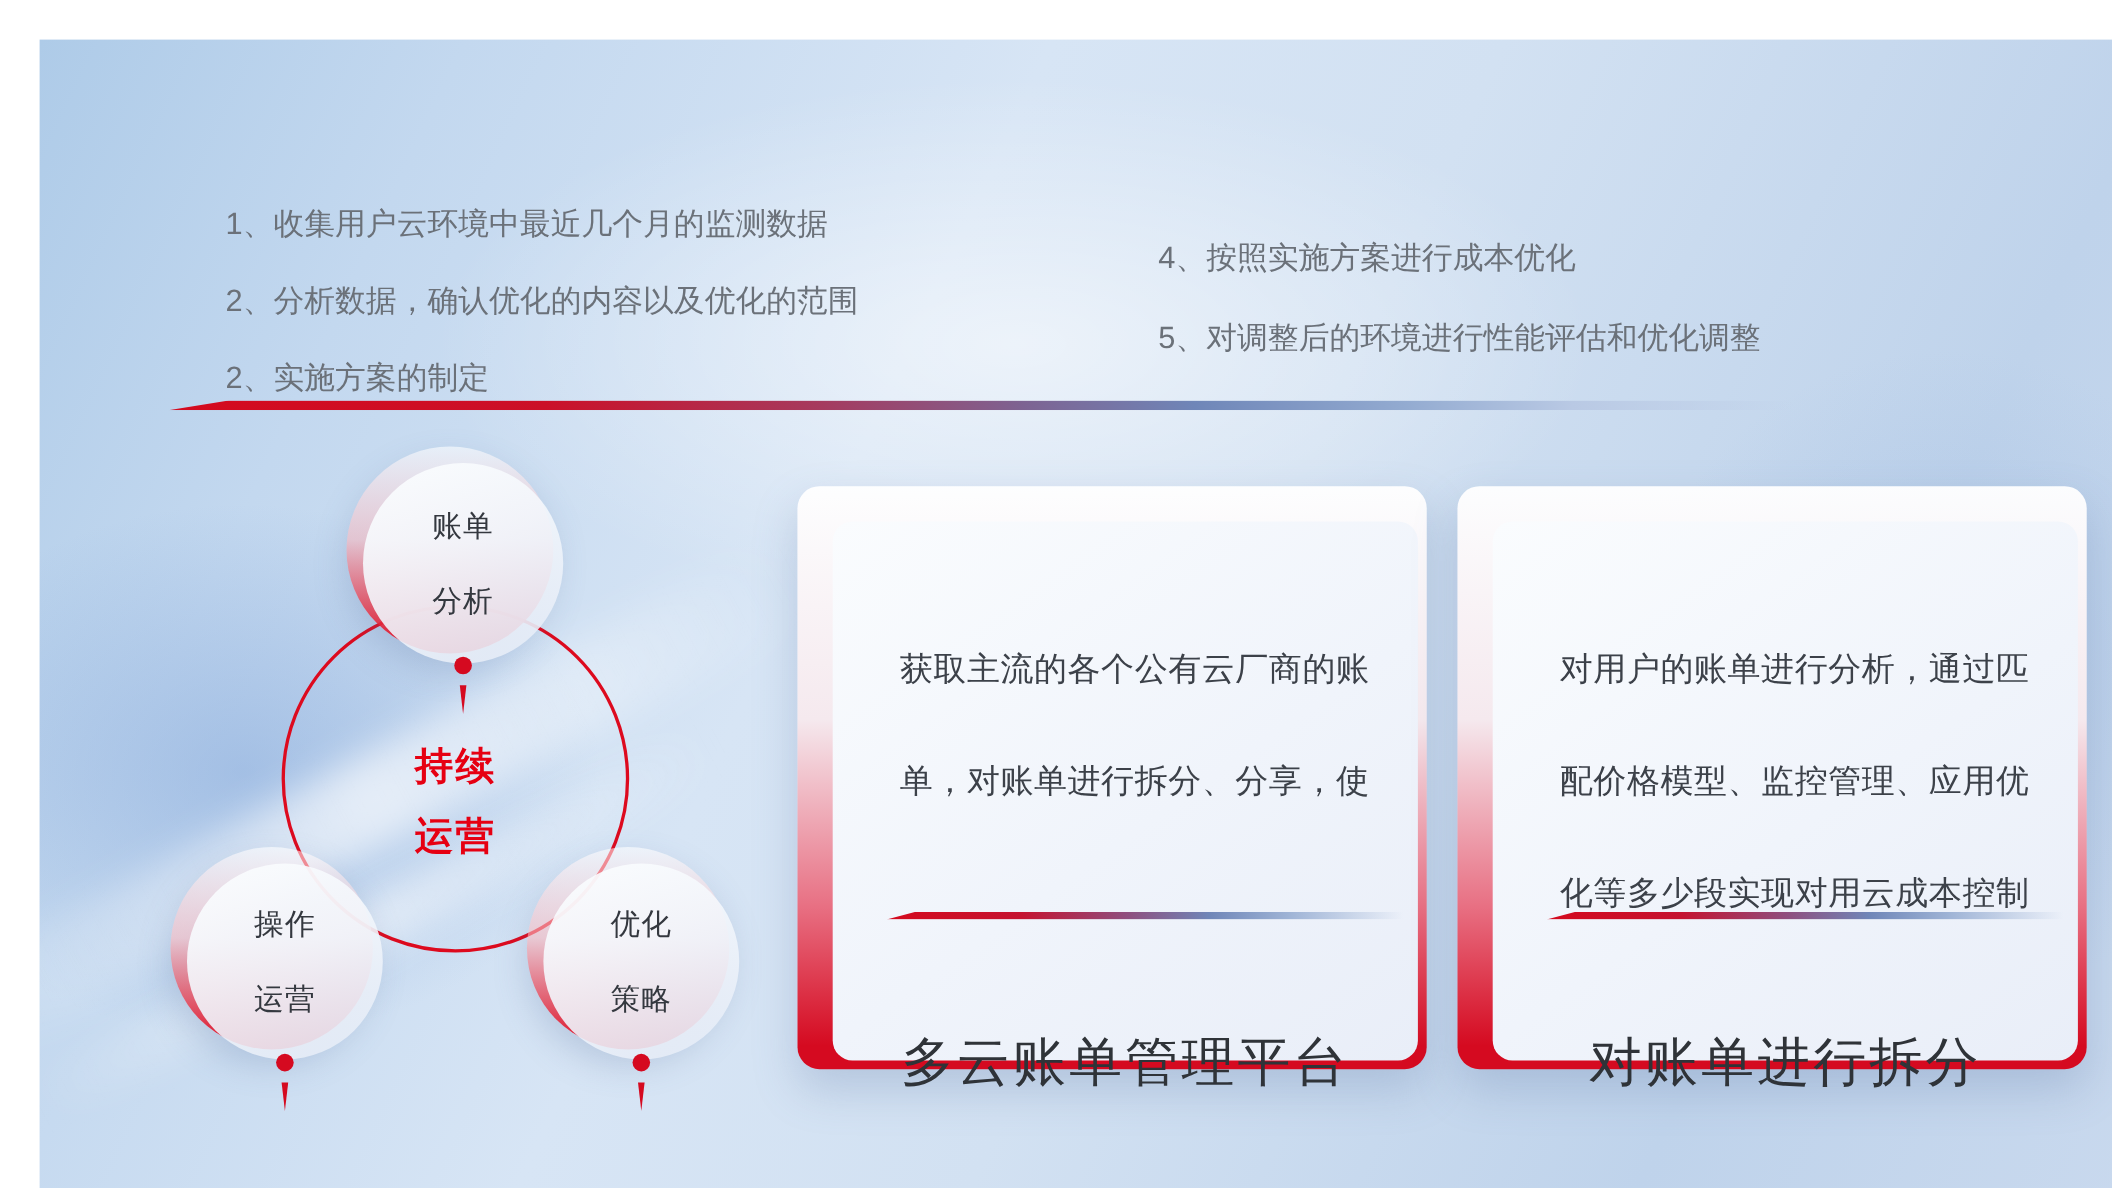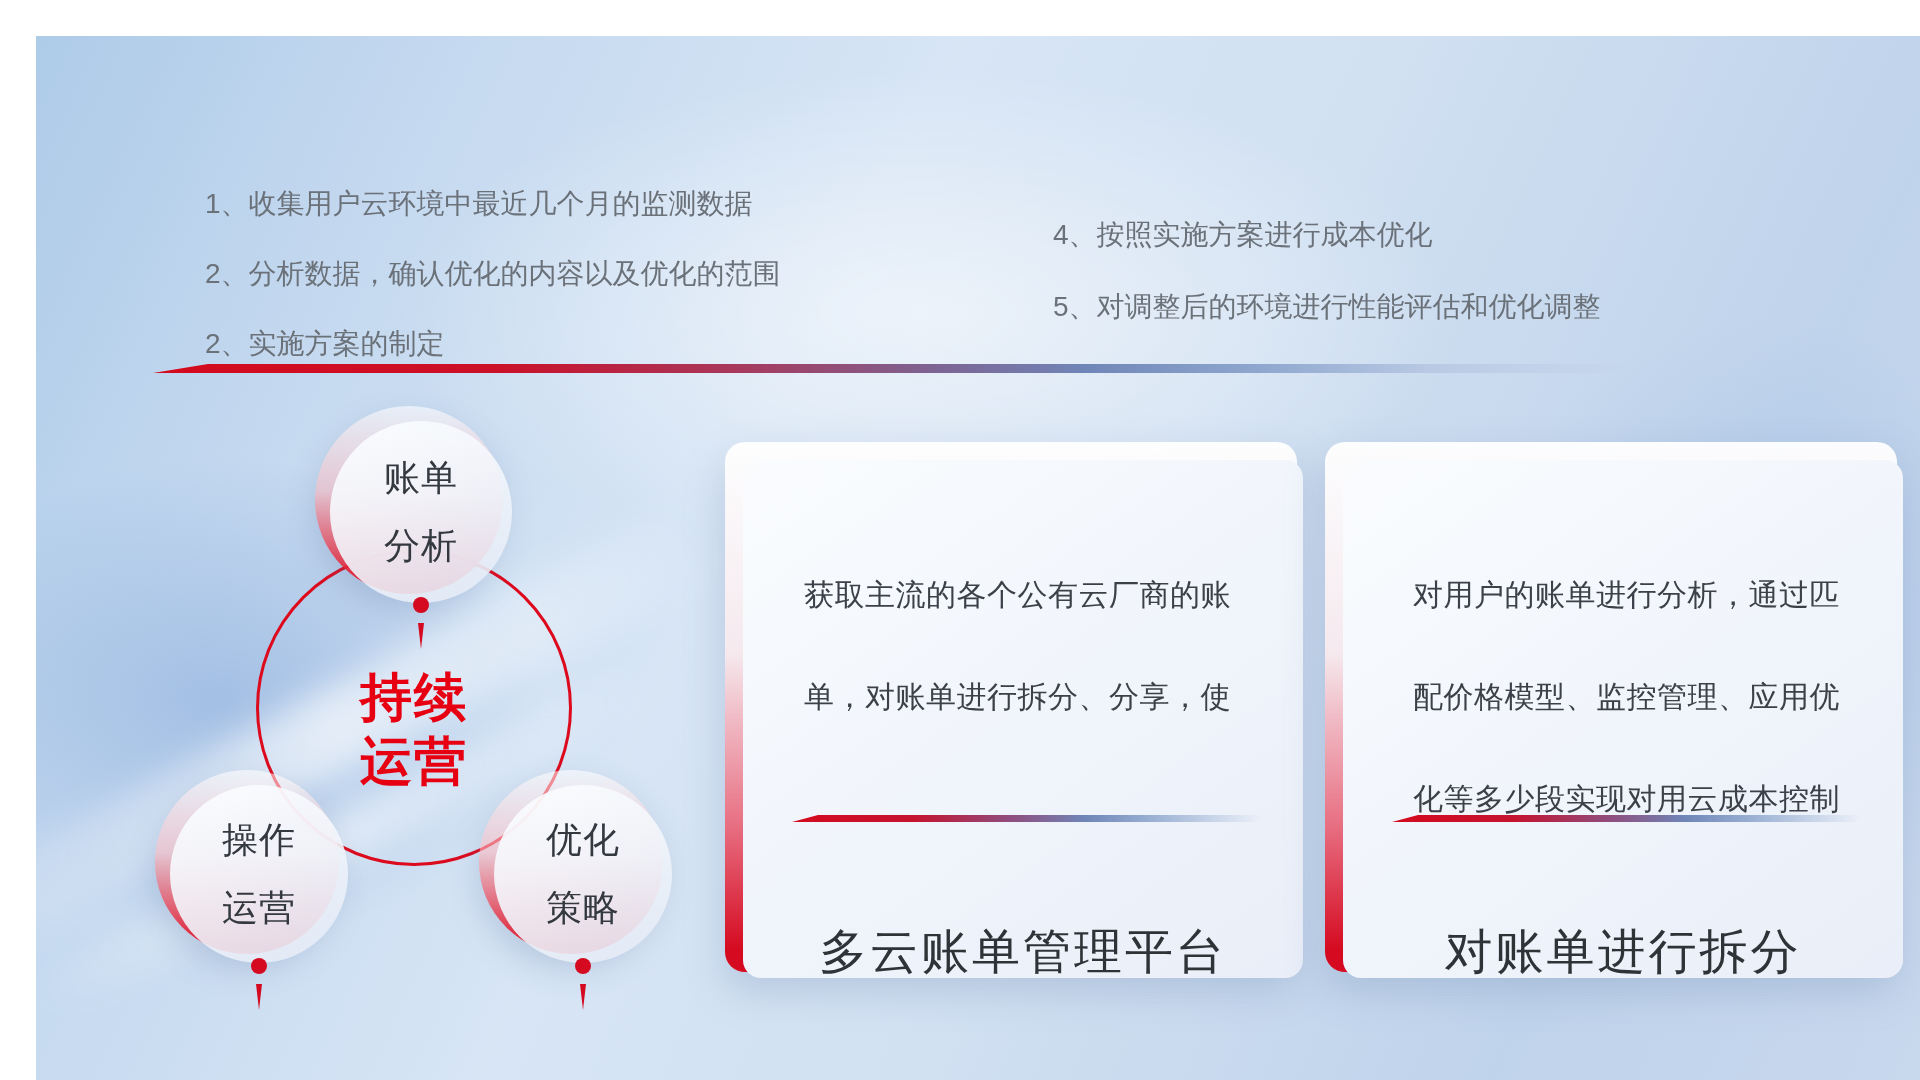--- a/index.html
+++ b/index.html
@@ -34,46 +34,46 @@
     clip-path:polygon(0 100%,55px 0,100% 0,100% 100%);
   }
 
   
   .ring{
     position:absolute; left:208px; top:502px; width:316px; height:316px;
     border:3px solid #dd0a1e; border-radius:50%; z-index:1;
   }
   .center-label{
     position:absolute; left:208px; top:611px; width:316px; z-index:1;
-    text-align:center; color:#e60012; font-weight:bold; font-size:52px; line-height:52px; letter-spacing:2px;
+    text-align:center; color:#e60012; font-weight:bold; font-size:35px; line-height:52px; letter-spacing:2px;
   }
   .bubble{
     position:absolute; border-radius:50%; padding:3px; z-index:2;
     background:linear-gradient(to bottom,rgba(255,255,255,.55) 0%,rgba(246,183,190,.6) 45%,#dc0a21 100%);
     box-shadow:0 14px 30px rgba(90,115,160,.25);
   }
   .bubble-inner{
     width:100%; height:100%; border-radius:50%;
     background:linear-gradient(155deg,rgba(252,254,255,.92) 0%,rgba(243,247,252,.9) 45%,rgba(227,234,246,.9) 100%);
     display:flex; flex-direction:column; align-items:center; justify-content:center;
-    color:#34383f; font-size:36px; line-height:44px; font-weight:500; letter-spacing:1px; text-align:center;
+    color:#34383f; font-size:27px; line-height:44px; font-weight:500; letter-spacing:1px; text-align:center;
   }
   .bubble-top{ left:267px; top:358px; width:188px; height:188px; }
   .bubble-left{ left:107px; top:722px; width:184px; height:184px; }
   .bubble-right{ left:431px; top:722px; width:184px; height:184px; }
   .pin{ position:absolute; z-index:3; display:flex; flex-direction:column; align-items:center; }
   .pin-top{ left:353px; top:537px; }
   .pin-left{ left:191px; top:898px; }
   .pin-right{ left:515px; top:898px; }
   .pin .dot{ width:16px; height:16px; border-radius:50%; background:#d50a20; }
   .pin .needle{ width:0; height:0; border-left:3px solid transparent; border-right:3px solid transparent; border-top:26px solid #d50a20; margin-top:-2px; }
 
   
   .card{
-    position:absolute; top:394px; width:572px; height:530px; border-radius:20px; padding:6px;
+    position:absolute; top:394px; width:572px; height:530px; border-radius:20px; padding:20px;
     background:linear-gradient(to bottom,rgba(255,255,255,.95) 0%,#f5e9ee 40%,#e87083 72%,#d50a20 96%);
     box-shadow:0 18px 40px rgba(100,125,170,.28);
   }
   .card-1{ left:677px; }
   .card-2{ left:1277px;text-align:center; }
   .card-inner{
     width:100%; height:100%; border-radius:18px; position:relative;
     background:linear-gradient(145deg,#fafcfe 0%,#f0f4fb 55%,#e9eef8 100%);
   }
   .card-body{ position:absolute; left:37px; top:66px; right:30px; }

